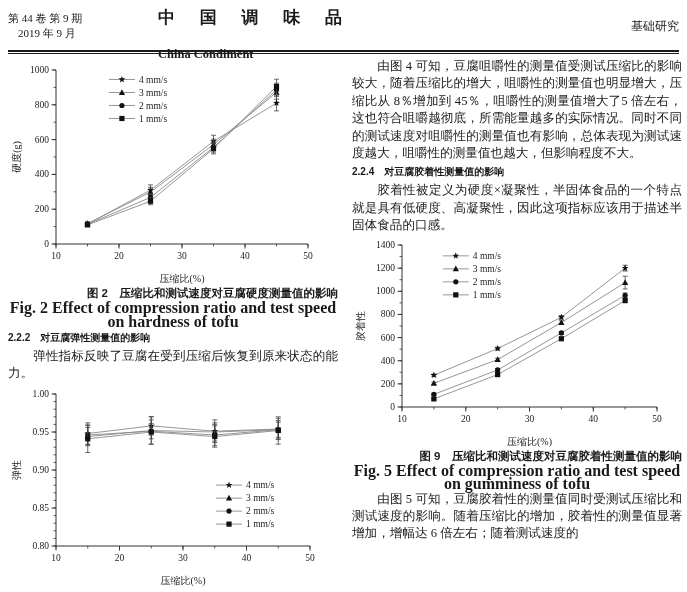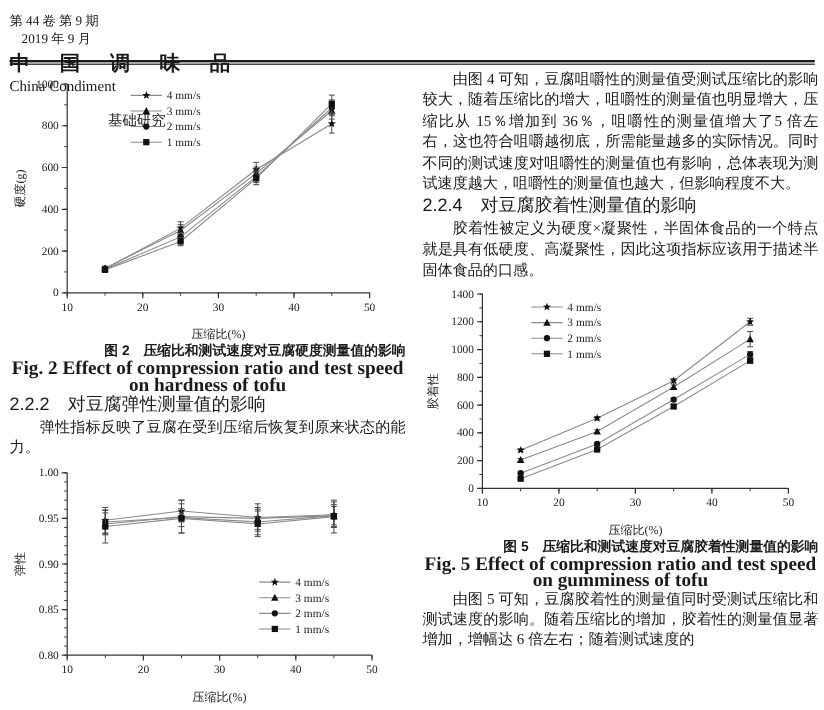--- a/index.html
+++ b/index.html
@@ -5,39 +5,39 @@
   * { margin:0; padding:0; box-sizing:border-box; }
   html,body { background:#fff; }
   body {
     width:687px; height:592px; overflow:hidden;
     font-family:"Liberation Serif", serif;
     color:#1a1a1a;
   }
   .page { width:687px; height:592px; padding:6px 8px 0 8px; }
 
   
-  .header { display:flex; align-items:flex-start; height:42px;flex-direction:column; }
+  .header { display:flex; align-items:flex-start; height:42px; }
   .hdr-left { width:150px; font-size:11px; line-height:15px; padding-top:5px; }
   .hdr-left .l2 { padding-left:10px; }
   .hdr-center { flex:1; }
   .hdr-center .cn { font-size:17px; font-weight:bold; letter-spacing:10px; font-family:"Liberation Sans", sans-serif; }
-  .hdr-center .en { font-size:12.5px; font-weight:normal; margin-top:1px; }
+  .hdr-center .en { font-size:12.5px; font-weight:bold; margin-top:18px; }
   .hdr-right { width:130px; text-align:right; font-size:12px; padding-top:12px; font-family:"Liberation Sans", sans-serif; }
   .rule { border-top:2px solid #1c1c1c; border-bottom:1px solid #1c1c1c; height:4px; margin:2px 0 4px 0; }
 
   
   .cols { display:flex; gap:14px; }
   .col { width:330px; }
 
   .para {
     font-size:12.6px; line-height:17.4px; text-align:justify;
     text-indent:2em;
   }
   .sec-heading {
-    font-size:15px; line-height:18px; font-weight:normal;
+    font-size:10px; line-height:18px; font-weight:bold;
     font-family:"Liberation Sans", sans-serif; margin:1px 0;
   }
   .caption-cn {
     text-align:right; font-size:11.5px; font-weight:bold; line-height:15px;
     font-family:"Liberation Sans", sans-serif;
   }
   .caption-en { text-align:center; font-size:16px; line-height:13.5px; font-weight:bold; }
 
   svg.chart { display:block; }
   svg.chart text { font-family:"Liberation Serif", serif; }
@@ -328,21 +328,21 @@
           <line x1="208.02" y1="125.12" x2="234.02" y2="125.12" stroke="#8a8a8a" stroke-width="0.9"></line>
           <circle cx="221.02" cy="125.12" r="2.6" fill="#111111"></circle>
           <text x="238.02" y="128.32" font-size="9.5" fill="#222">2 mm/s</text>
           <line x1="208.02" y1="138.12" x2="234.02" y2="138.12" stroke="#8a8a8a" stroke-width="0.9"></line>
           <rect x="218.42000000000002" y="135.52" width="5.2" height="5.2" fill="#111111"></rect>
           <text x="238.02" y="141.32" font-size="9.5" fill="#222">1 mm/s</text>
         </svg>
     </div>
 
     <div class="col">
-      <div class="para">由图 4 可知，豆腐咀嚼性的测量值受测试压缩比的影响较大，随着压缩比的增大，咀嚼性的测量值也明显增大，压缩比从 15％增加到 36％，咀嚼性的测量值增大了5 倍左右，这也符合咀嚼越彻底，所需能量越多的实际情况。同时不同的测试速度对咀嚼性的测量值也有影响，总体表现为测试速度越大，咀嚼性的测量值也越大，但影响程度不大。</div>
+      <div class="para">由图 4 可知，豆腐咀嚼性的测量值受测试压缩比的影响较大，随着压缩比的增大，咀嚼性的测量值也明显增大，压缩比从 8％增加到 45％，咀嚼性的测量值增大了5 倍左右，这也符合咀嚼越彻底，所需能量越多的实际情况。同时不同的测试速度对咀嚼性的测量值也有影响，总体表现为测试速度越大，咀嚼性的测量值也越大，但影响程度不大。</div>
       <div class="sec-heading">2.2.4　对豆腐胶着性测量值的影响</div>
       <div class="para">胶着性被定义为硬度×凝聚性，半固体食品的一个特点就是具有低硬度、高凝聚性，因此这项指标应该用于描述半固体食品的口感。</div>
       <svg class="chart" width="335" height="214" viewBox="0 0 335 214">
           <line x1="50" y1="10" x2="50" y2="172" stroke="#333333" stroke-width="1"></line>
           <line x1="50" y1="172" x2="305" y2="172" stroke="#333333" stroke-width="1"></line>
           <line x1="50" y1="172" x2="50" y2="174.5" stroke="#333333" stroke-width="0.8"></line>
           <line x1="81.875" y1="172" x2="81.875" y2="174.5" stroke="#333333" stroke-width="0.8"></line>
           <line x1="113.75" y1="172" x2="113.75" y2="174.5" stroke="#333333" stroke-width="0.8"></line>
           <line x1="145.625" y1="172" x2="145.625" y2="174.5" stroke="#333333" stroke-width="0.8"></line>
           <line x1="177.5" y1="172" x2="177.5" y2="174.5" stroke="#333333" stroke-width="0.8"></line>
@@ -467,19 +467,19 @@
           <line x1="90.80000000000001" y1="33.86" x2="116.80000000000001" y2="33.86" stroke="#8a8a8a" stroke-width="0.9"></line>
           <polygon points="103.80000000000001,30.56 100.70000000000002,36.36 106.9,36.36" fill="#111111"></polygon>
           <text x="120.80000000000001" y="37.06" font-size="9.5" fill="#222">3 mm/s</text>
           <line x1="90.80000000000001" y1="46.86" x2="116.80000000000001" y2="46.86" stroke="#8a8a8a" stroke-width="0.9"></line>
           <circle cx="103.80000000000001" cy="46.86" r="2.6" fill="#111111"></circle>
           <text x="120.80000000000001" y="50.06" font-size="9.5" fill="#222">2 mm/s</text>
           <line x1="90.80000000000001" y1="59.86" x2="116.80000000000001" y2="59.86" stroke="#8a8a8a" stroke-width="0.9"></line>
           <rect x="101.20000000000002" y="57.26" width="5.2" height="5.2" fill="#111111"></rect>
           <text x="120.80000000000001" y="63.06" font-size="9.5" fill="#222">1 mm/s</text>
         </svg>
-      <div class="caption-cn">图 5　压缩比和测试速度对豆腐胶着性测量值的影响</div>
+      <div class="caption-cn">图 9　压缩比和测试速度对豆腐胶着性测量值的影响</div>
       <div class="caption-en">Fig. 5 Effect of compression ratio and test speed</div>
       <div class="caption-en">on gumminess of tofu</div>
       <div class="para">由图 5 可知，豆腐胶着性的测量值同时受测试压缩比和测试速度的影响。随着压缩比的增加，胶着性的测量值显著增加，增幅达 6 倍左右；随着测试速度的</div>
     </div>
   </div>
 </div>
 
 </body></html>

